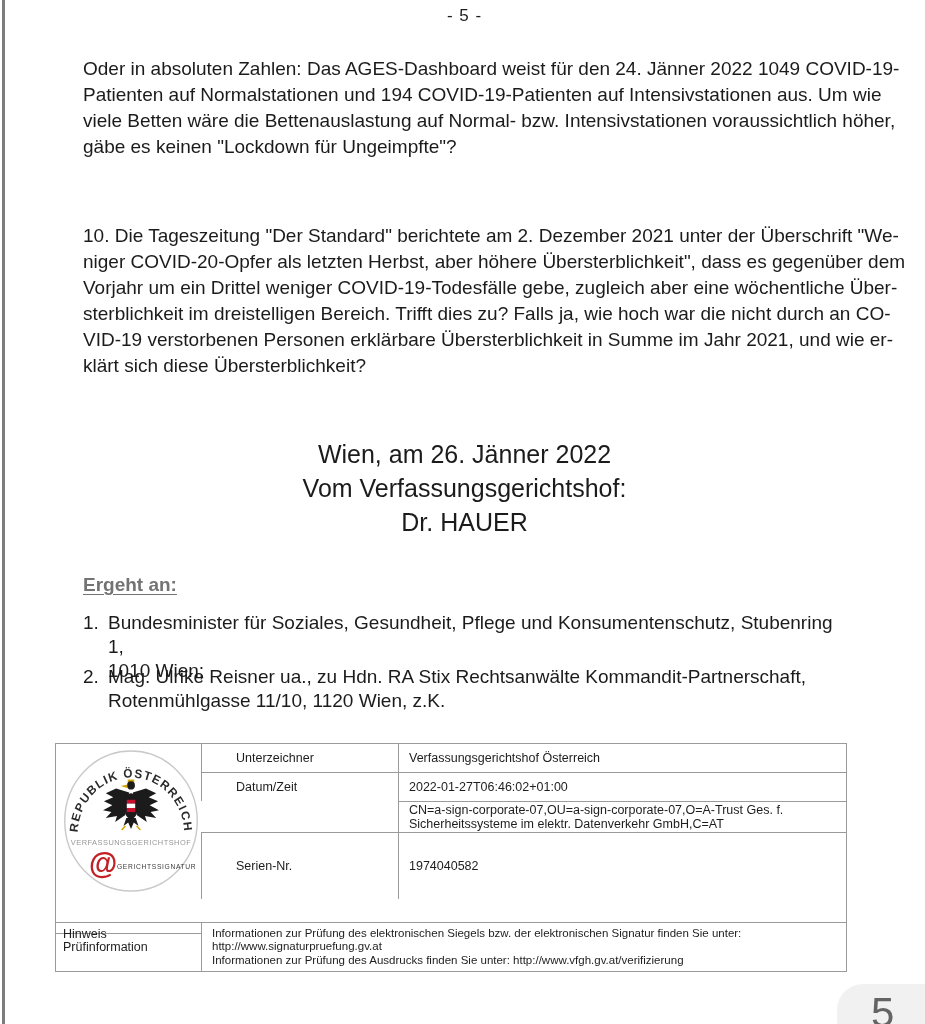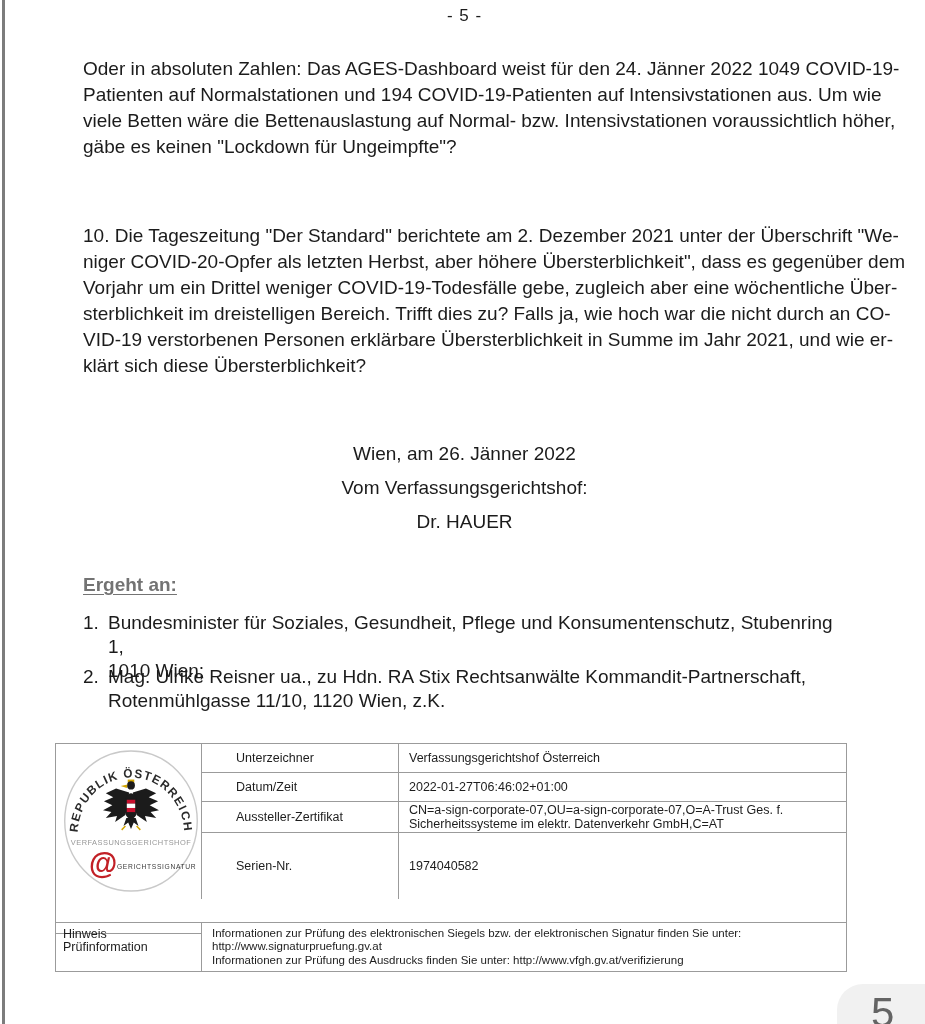--- a/index.html
+++ b/index.html
@@ -9,21 +9,21 @@
   }
   .edge-line{position:absolute;left:2px;top:0;width:3px;height:1024px;background:#7c7c7c;}
   .pageno{position:absolute;left:83px;top:6px;width:763px;text-align:center;
     font-size:17px;letter-spacing:1px;color:#1c1c1c;}
   .para{position:absolute;left:83px;width:763px;font-size:19px;line-height:26px;color:#1b1b1b;}
   .p1{top:56px;}
   .p2{top:223px;}
   .jl{text-align:justify;text-align-last:justify;white-space:nowrap;}
   .jl.last{text-align-last:left;white-space:normal;}
   .dateblock{position:absolute;left:83px;top:437px;width:763px;text-align:center;
-    font-size:19px;line-height:34px;color:#1b1b1b;}
+    font-size:25px;line-height:34px;color:#1b1b1b;}
   .ergeht{position:absolute;left:83px;top:574px;font-size:19px;font-weight:600;
     text-decoration:underline;text-underline-offset:3px;color:#737373;}
   .rec{position:absolute;left:83px;width:763px;display:flex;font-size:19px;line-height:24px;color:#1b1b1b;}
   .rec .num{width:25px;flex:0 0 25px;}
   .rec .rtext{white-space:pre-line;}
   .rec1{top:611px;}
   .rec2{top:665px;}
   .sigtable{
     position:absolute;left:55px;top:743px;width:792px;box-sizing:border-box;
     display:grid;grid-template-columns:145px 197px 1fr;
@@ -121,21 +121,20 @@
         <text x="60" y="124" font-size="7.2" letter-spacing="0.7" fill="#3b3b3b">GERICHTSSIGNATUR</text>
       </svg>
     </div>
 
     <div class="cell lblc2 r1c2 bl">Unterzeichner</div>
     <div class="cell valc r1c3 bl">Verfassungsgerichtshof Österreich</div>
 
     <div class="cell lblc2 r2c2 bl bt">Datum/Zeit</div>
     <div class="cell valc r2c3 bl bt">2022-01-27T06:46:02+01:00</div>
 
-    <div class="cell lblc2 r3c2 bl bt">Aussteller-Zertifikat</div>
     <div class="cell valc r3c3 bl bt ml" style="line-height:14px;">CN=a-sign-corporate-07,OU=a-sign-corporate-07,O=A-Trust Ges. f.
 Sicherheitssysteme im elektr. Datenverkehr GmbH,C=AT</div>
 
     <div class="cell lblc2 r4c2 bl bt">Serien-Nr.</div>
     <div class="cell valc r4c3 bl bt">1974040582</div>
 
     <div class="cell lblc1 hinl bt">Hinweis</div>
 
     <div class="cell lblc1 prul bt">Prüfinformation</div>
     <div class="cell valc pruv bl bt ml">Informationen zur Prüfung des elektronischen Siegels bzw. der elektronischen Signatur finden Sie unter:

